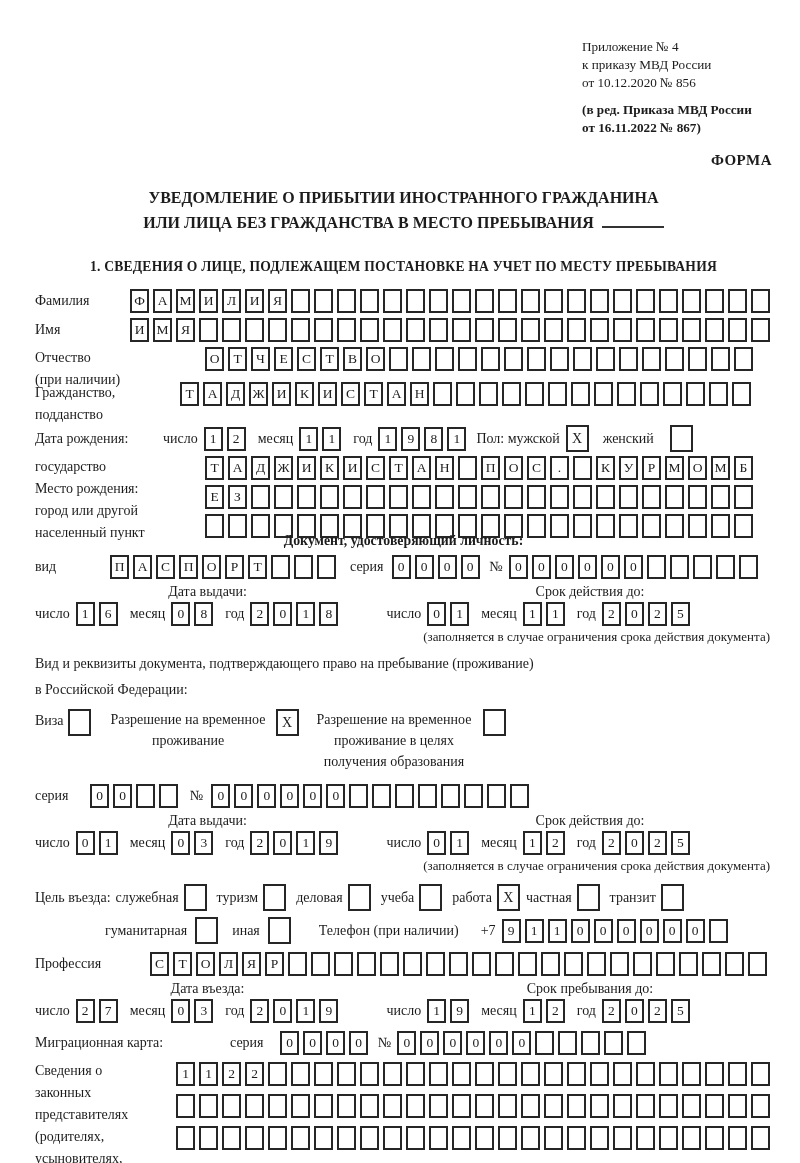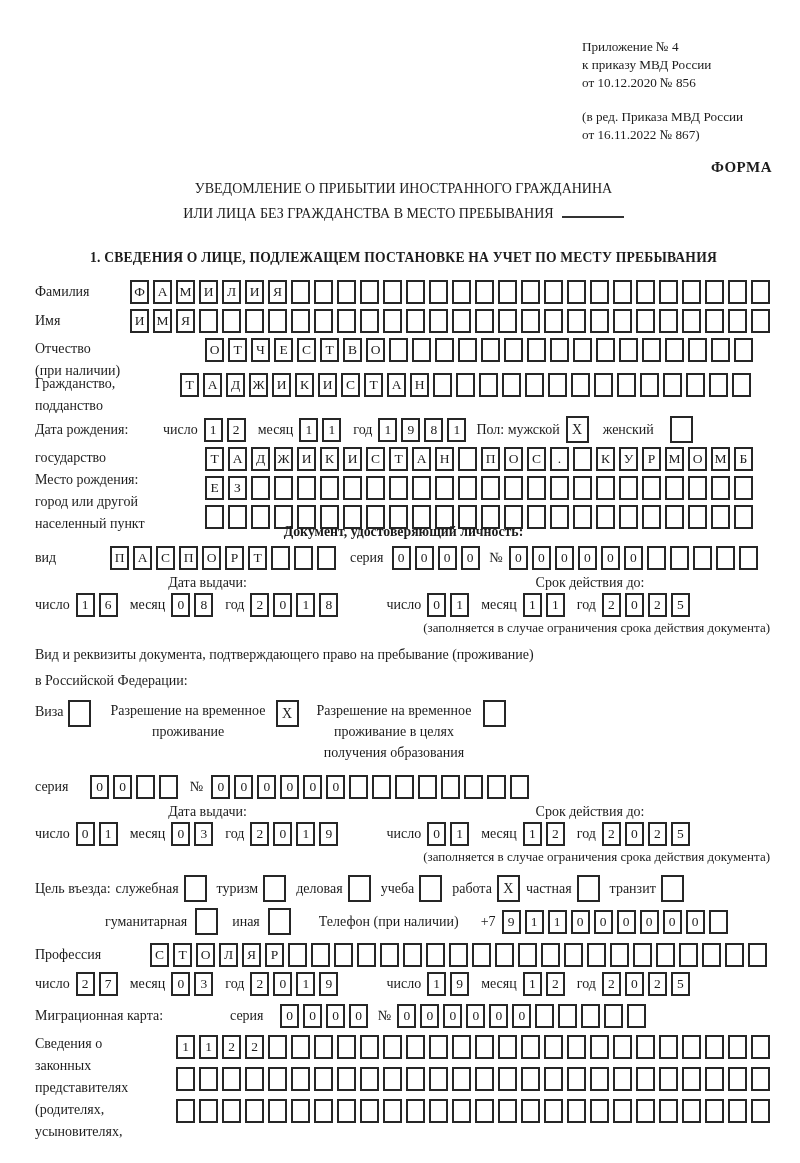--- a/index.html
+++ b/index.html
@@ -4,24 +4,24 @@
 <style>
   html,body { margin:0; padding:0; background:#ffffff; }
   .page {
     width:800px; height:1163px; background:#ffffff; color:#1c1c1c;
     font-family:"Liberation Serif", serif; font-size:14px;
     box-sizing:border-box; padding:38px 28px 10px 35px;
     position:relative; overflow:hidden;
   }
   
   .appendix { margin-left:auto; width:190px; line-height:18px; font-size:13.2px; }
-  .appendix .amendment { margin-top:16px; }
+  .appendix .amendment { margin-top:9px;font-weight:bold; }
   .forma { text-align:right; font-weight:bold; font-size:15px; margin-top:15px; letter-spacing:.5px; }
   
-  .title { text-align:center; font-weight:normal; font-size:14px; line-height:25px; }
+  .title { text-align:center; font-weight:bold; font-size:16px; line-height:25px; margin-top:16px; }
   .title-underline { display:inline-block; width:62px; border-bottom:2px solid #333; height:1em; vertical-align:baseline; margin-left:8px; }
   .section-heading { text-align:center; font-weight:bold; font-size:13.6px; margin-top:24px; margin-bottom:14px; letter-spacing:.2px; }
   
   .frow { display:flex; align-items:flex-start; margin-bottom:5px; }
   .flabel { flex:0 0 auto; line-height:24px; }
   .lw95  { width:95px; }
   .lw145 { width:145px; }
   .lw170 { width:170px; }
   .lw115 { width:115px; }
   .lw141 { width:141px; }
@@ -582,20 +582,24 @@
         <span class="box"></span>
         <span class="box"></span>
         <span class="box"></span>
         <span class="box"></span>
         <span class="box"></span>
         <span class="box"></span>
         <span class="box"></span>
       </div>
   </div>
 
+  <div class="dates-headings">
+    <div class="h-left">Дата въезда:</div>
+    <div class="h-right">Срок пребывания до:</div>
+  </div>
   <div class="date-row">
     <div class="dgroup">
       <span class="dlabel">число</span>
       <div class="boxes">
           <span class="box">2</span>
           <span class="box">7</span>
         </div>
       <span class="dlabel" style="margin-left:8px;">месяц</span>
       <div class="boxes">
           <span class="box">0</span>

